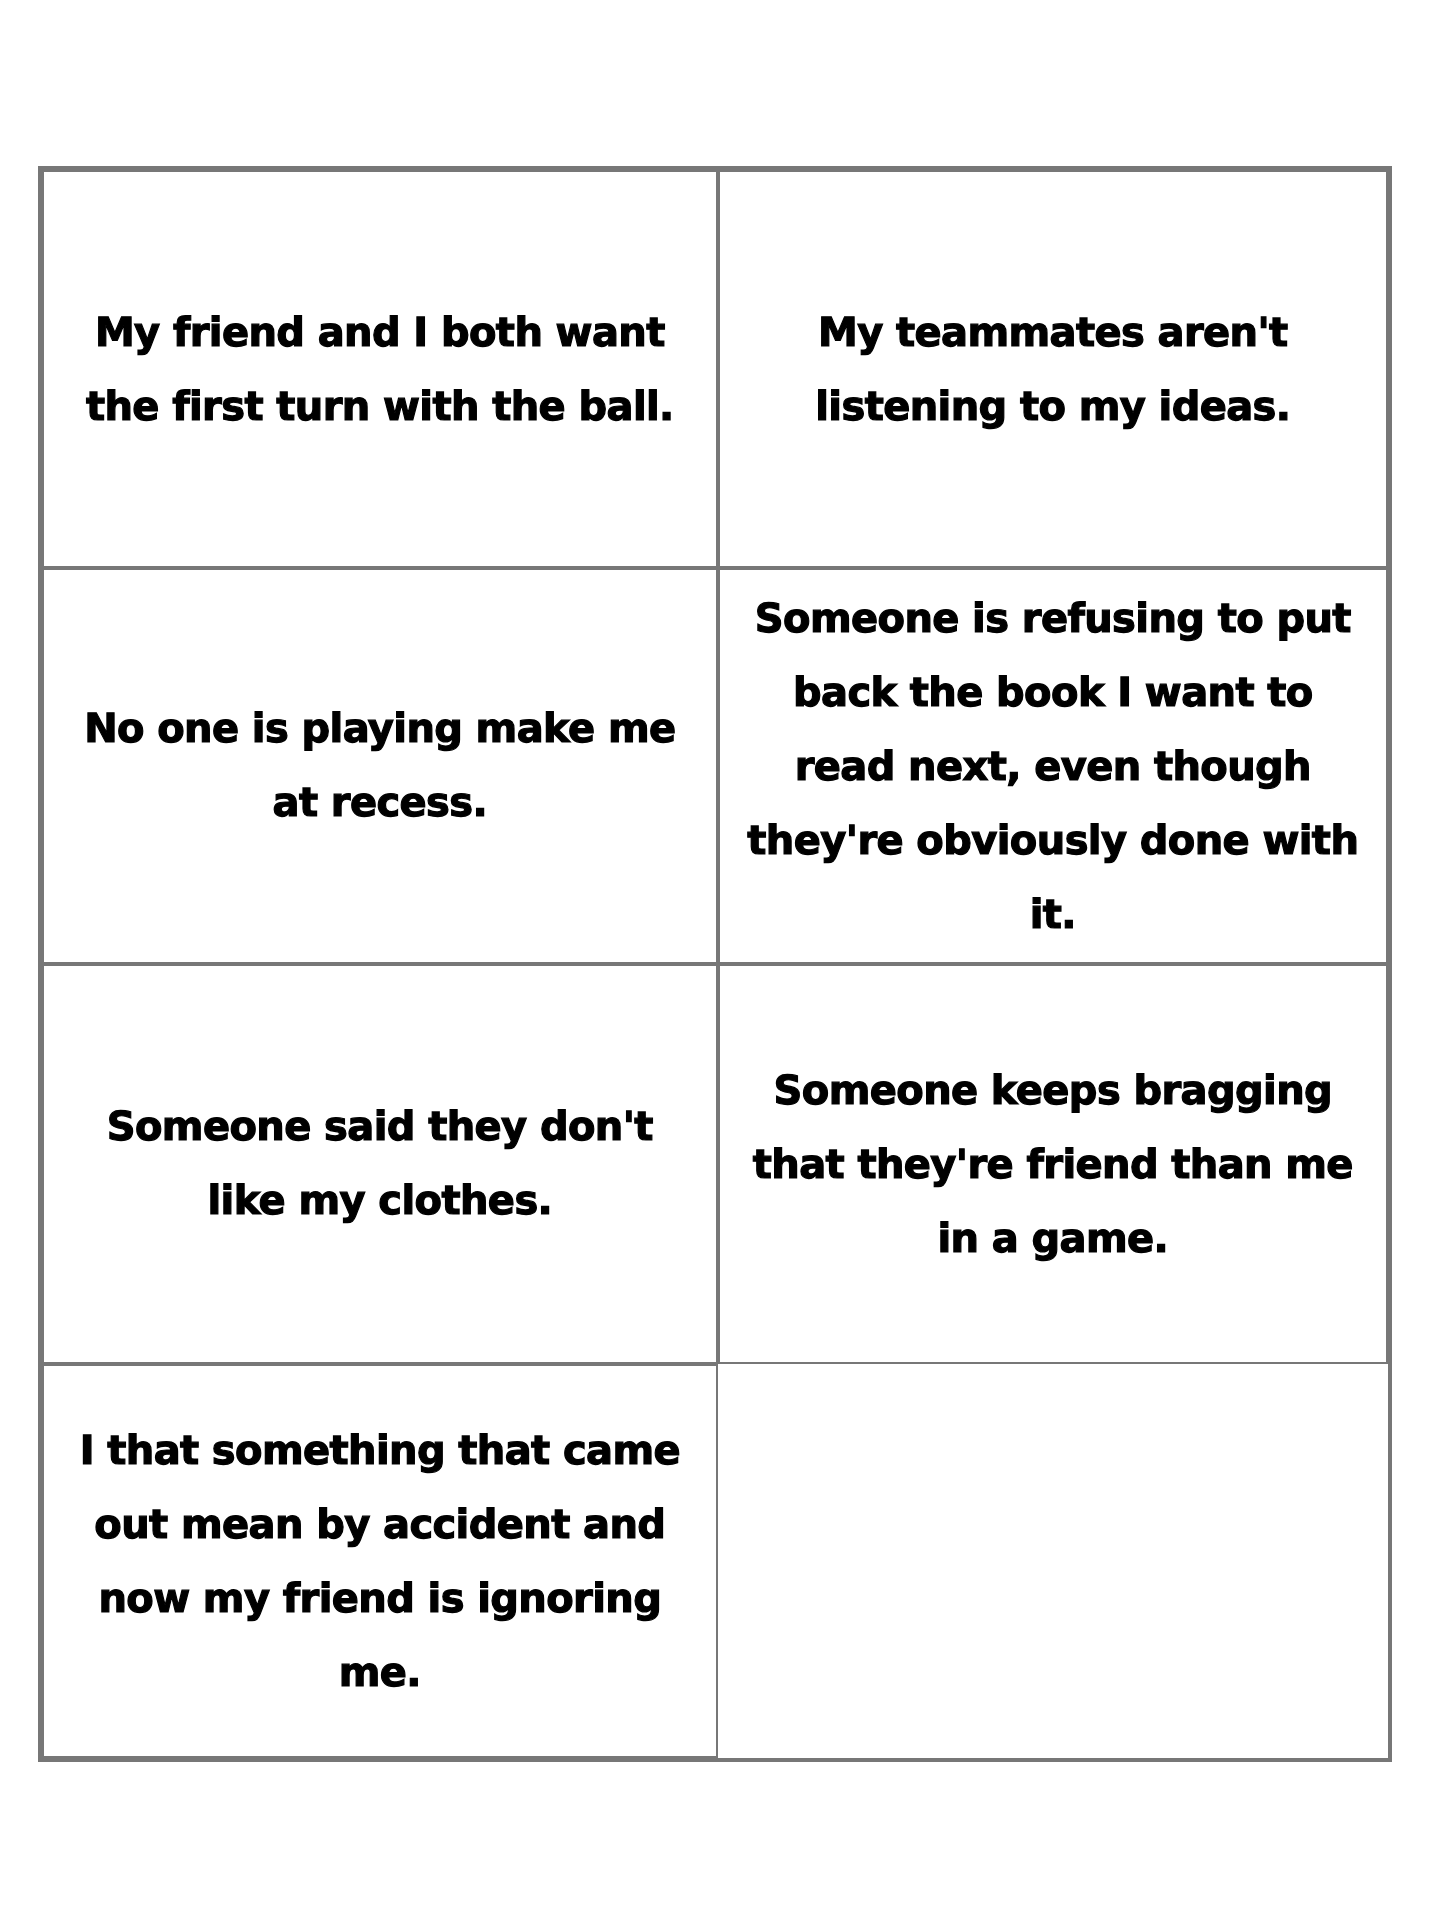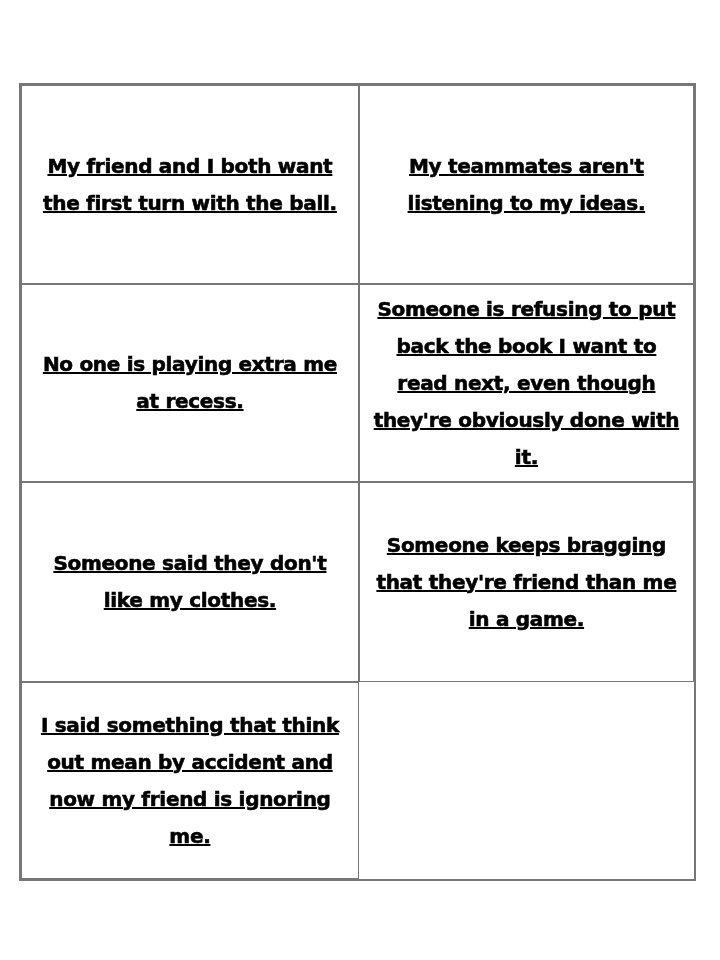--- a/index.html
+++ b/index.html
@@ -28,21 +28,20 @@
     box-sizing: border-box;
   }
   .cell {
     border: 1px solid var(--border-color, #777777);
     box-sizing: border-box;
     display: flex;
     align-items: center;
     justify-content: flex-start;
     text-align: center;
     padding: 4px 10px;
-    text-decoration: underline;
   }
   .cell-text {
     color: var(--text-color, #000000);
     font-weight: bold;
     font-size: 20px;
     line-height: 37px;
     letter-spacing: -0.3px;
     -webkit-text-stroke: 0.6px var(--text-color, #000000);
   }
 </style>
@@ -51,28 +50,28 @@
 
 <div class="page">
   <div class="card-table">
     <div class="cell">
       <span class="cell-text">My friend and I both want the first turn with the ball.</span>
     </div>
     <div class="cell">
       <span class="cell-text">My teammates aren't listening to my ideas.</span>
     </div>
     <div class="cell">
-      <span class="cell-text">No one is playing extra me at recess.</span>
+      <span class="cell-text">No one is playing make me at recess.</span>
     </div>
     <div class="cell">
       <span class="cell-text">Someone is refusing to put back the book I want to read next, even though they're obviously done with it.</span>
     </div>
     <div class="cell">
       <span class="cell-text">Someone said they don't like my clothes.</span>
     </div>
     <div class="cell">
       <span class="cell-text">Someone keeps bragging that they're friend than me in a game.</span>
     </div>
     <div class="cell">
-      <span class="cell-text">I said something that think out mean by accident and now my friend is ignoring me.</span>
+      <span class="cell-text">I that something that came out mean by accident and now my friend is ignoring me.</span>
     </div>
   </div>
 </div>
 
 </body></html>

